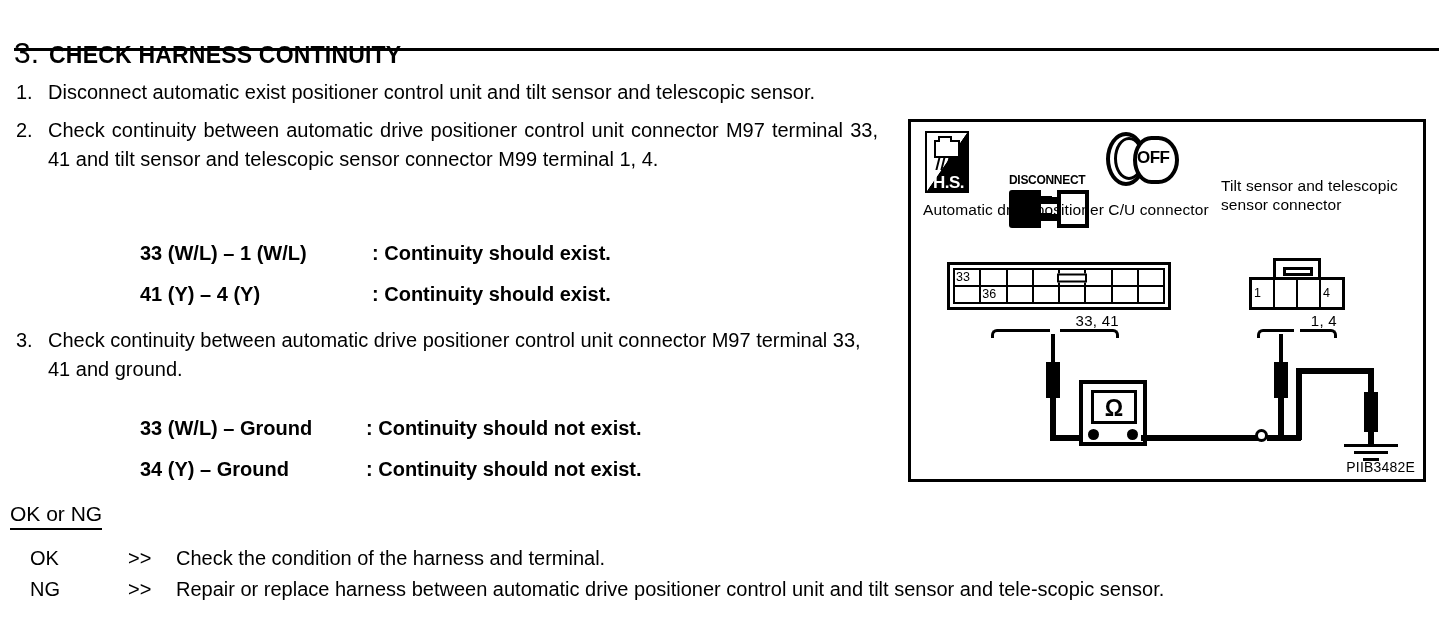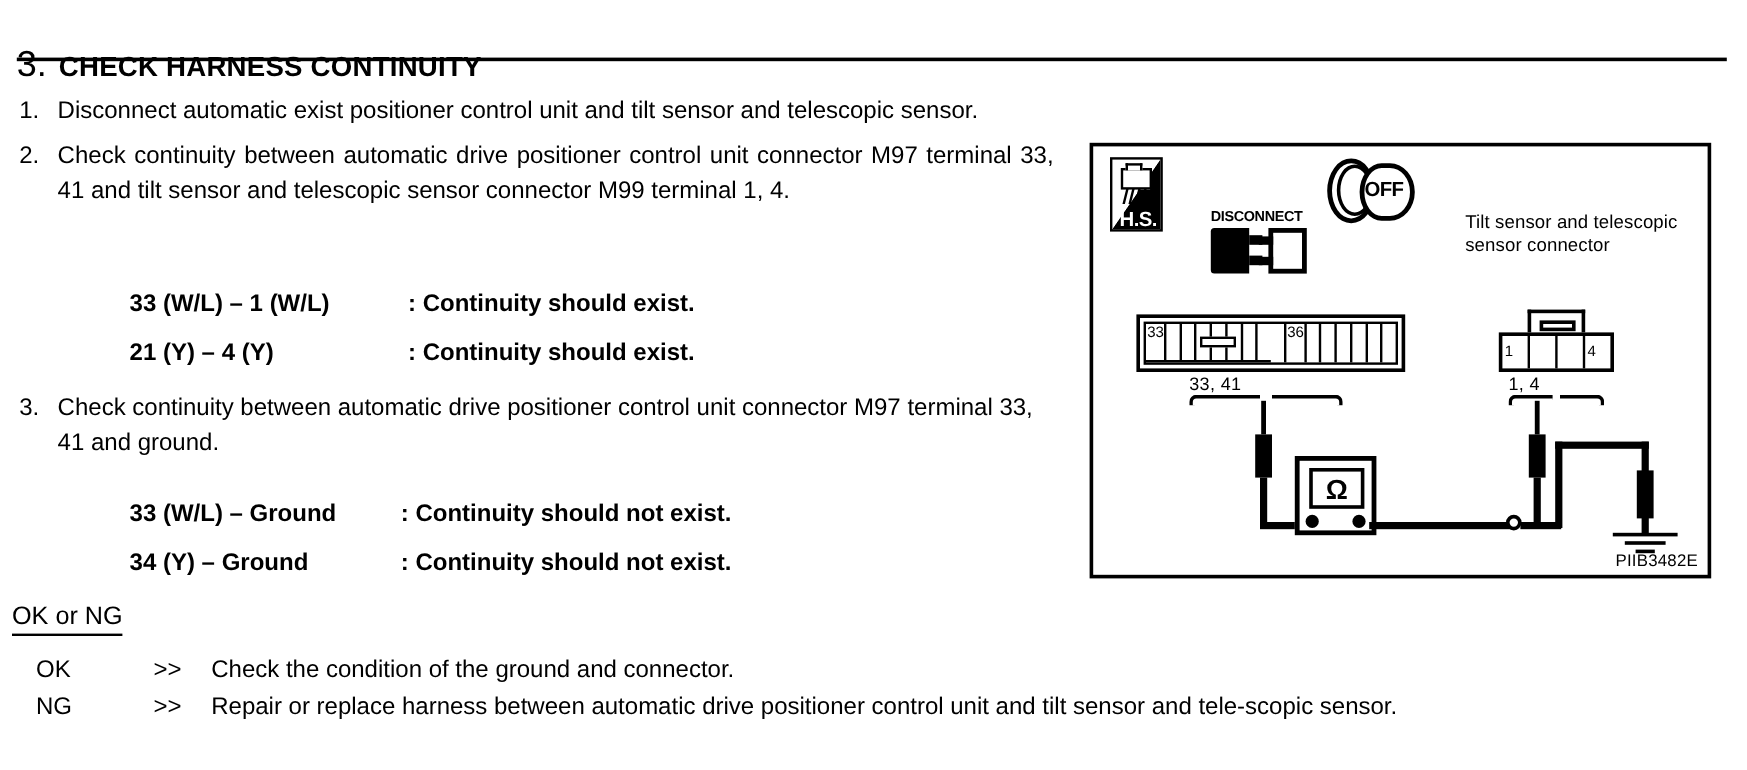--- a/index.html
+++ b/index.html
@@ -79,20 +79,21 @@
   #step2 .step-body { width: 830px; }
   #step3 { left: 0px;  top: 326px; width: 900px; }
   #step3 .step-body { width: 830px; }
 
   
   .spec-block {
     position: absolute;
     font-weight: bold;
     font-size: 20px;
     line-height: 41px;
+    margin-left: 32px;
   }
   #spec-block-1 { left: 108px; top: 233px; }
   #spec-block-2 { left: 108px; top: 408px; }
   .spec-row {
     display: flex;
   }
   .spec-left { width: 0; white-space: nowrap; }
   #spec-block-1 .spec-left { width: 232px; }
   #spec-block-2 .spec-left { width: 226px; }
   .spec-right { white-space: nowrap; }
@@ -331,21 +332,21 @@
     padding: 3px;
     background: #fff;
   }
   .conn-left .grid {
     position: relative;
     width: 100%;
     height: 100%;
     border: 2px solid #000;
     box-sizing: border-box;
     display: flex;
-    flex-direction: row;
+    flex-direction: column;
   }
   .conn-left .grid .row {
     flex: 1 1 0;
     display: flex;
   }
   .conn-left .grid .row:first-child { border-bottom: 2px solid #000; }
   .conn-left .grid .cell {
     flex: 1 1 0;
     border-right: 2px solid #000;
     box-sizing: border-box;
@@ -413,21 +414,21 @@
     box-sizing: border-box;
     font-size: 12.5px;
     line-height: 26px;
     padding-left: 2px;
   }
   .conn-right .body .cell:last-child { border-right: none; }
 
   
   .leader {
     position: absolute;
-    text-align: left;
+    text-align: right;
   }
   .leader .ltext {
     font-size: 15px;
     line-height: 17px;
     letter-spacing: 0.3px;
   }
   #leader-left  { left: 80px;  top: 190px; width: 128px; }
   #leader-right { left: 346px; top: 190px; width: 80px; }
   .brace {
     position: relative;
@@ -546,21 +547,21 @@
   <span class="step-num">2.</span>
   <span class="step-body justify">Check continuity between automatic drive positioner control unit connector M97 terminal 33, 41 and tilt sensor and telescopic sensor connector M99 terminal 1, 4.</span>
 </div>
 
 <div class="spec-block" id="spec-block-1">
   <div class="spec-row">
     <span class="spec-left">33 (W/L) – 1 (W/L)</span>
     <span class="spec-right">: Continuity should exist.</span>
   </div>
   <div class="spec-row">
-    <span class="spec-left">21 (Y) – 4 (Y)</span>
+    <span class="spec-left">41 (Y) – 4 (Y)</span>
     <span class="spec-right">: Continuity should exist.</span>
   </div>
 </div>
 
 <div class="step" id="step3">
   <span class="step-num">3.</span>
   <span class="step-body">Check continuity between automatic drive positioner control unit connector M97 terminal 33, 41 and ground.</span>
 </div>
 
 <div class="spec-block" id="spec-block-2">
@@ -572,21 +573,21 @@
     <span class="spec-left">34 (Y) – Ground</span>
     <span class="spec-right">: Continuity should not exist.</span>
   </div>
 </div>
 
 <div class="okng-title">OK or NG</div>
 
 <div class="okng-row" id="okng-ok">
   <span class="okng-key">OK</span>
   <span class="okng-arrow">&gt;&gt;</span>
-  <span class="okng-text">Check the condition of the ground and connector.</span>
+  <span class="okng-text">Check the condition of the harness and terminal.</span>
 </div>
 
 <div class="okng-row" id="okng-ng">
   <span class="okng-key">NG</span>
   <span class="okng-arrow">&gt;&gt;</span>
   <span class="okng-text">Repair or replace harness between automatic drive positioner control unit and tilt sensor and tele-scopic sensor.</span>
 </div>
 
 <div class="figure">
   <div class="fig-inner">
@@ -609,20 +610,21 @@
       <div class="plug-right"></div>
     </div>
 
     <div class="icon-off">
       <div class="key-ring"></div>
       <div class="key-ring2"></div>
       <div class="key-head"></div>
       <div class="off-text">OFF</div>
     </div>
 
+    <div class="fig-label" id="fig-label-left">Automatic drive positioner C/U connector</div>
     <div class="fig-label" id="fig-label-right">Tilt sensor and telescopic sensor connector</div>
 
     <div class="conn-left">
       <div class="grid">
         <div class="row">
           <div class="cell">33</div>
           <div class="cell"></div>
           <div class="cell"></div>
           <div class="cell"></div>
           <div class="cell">

